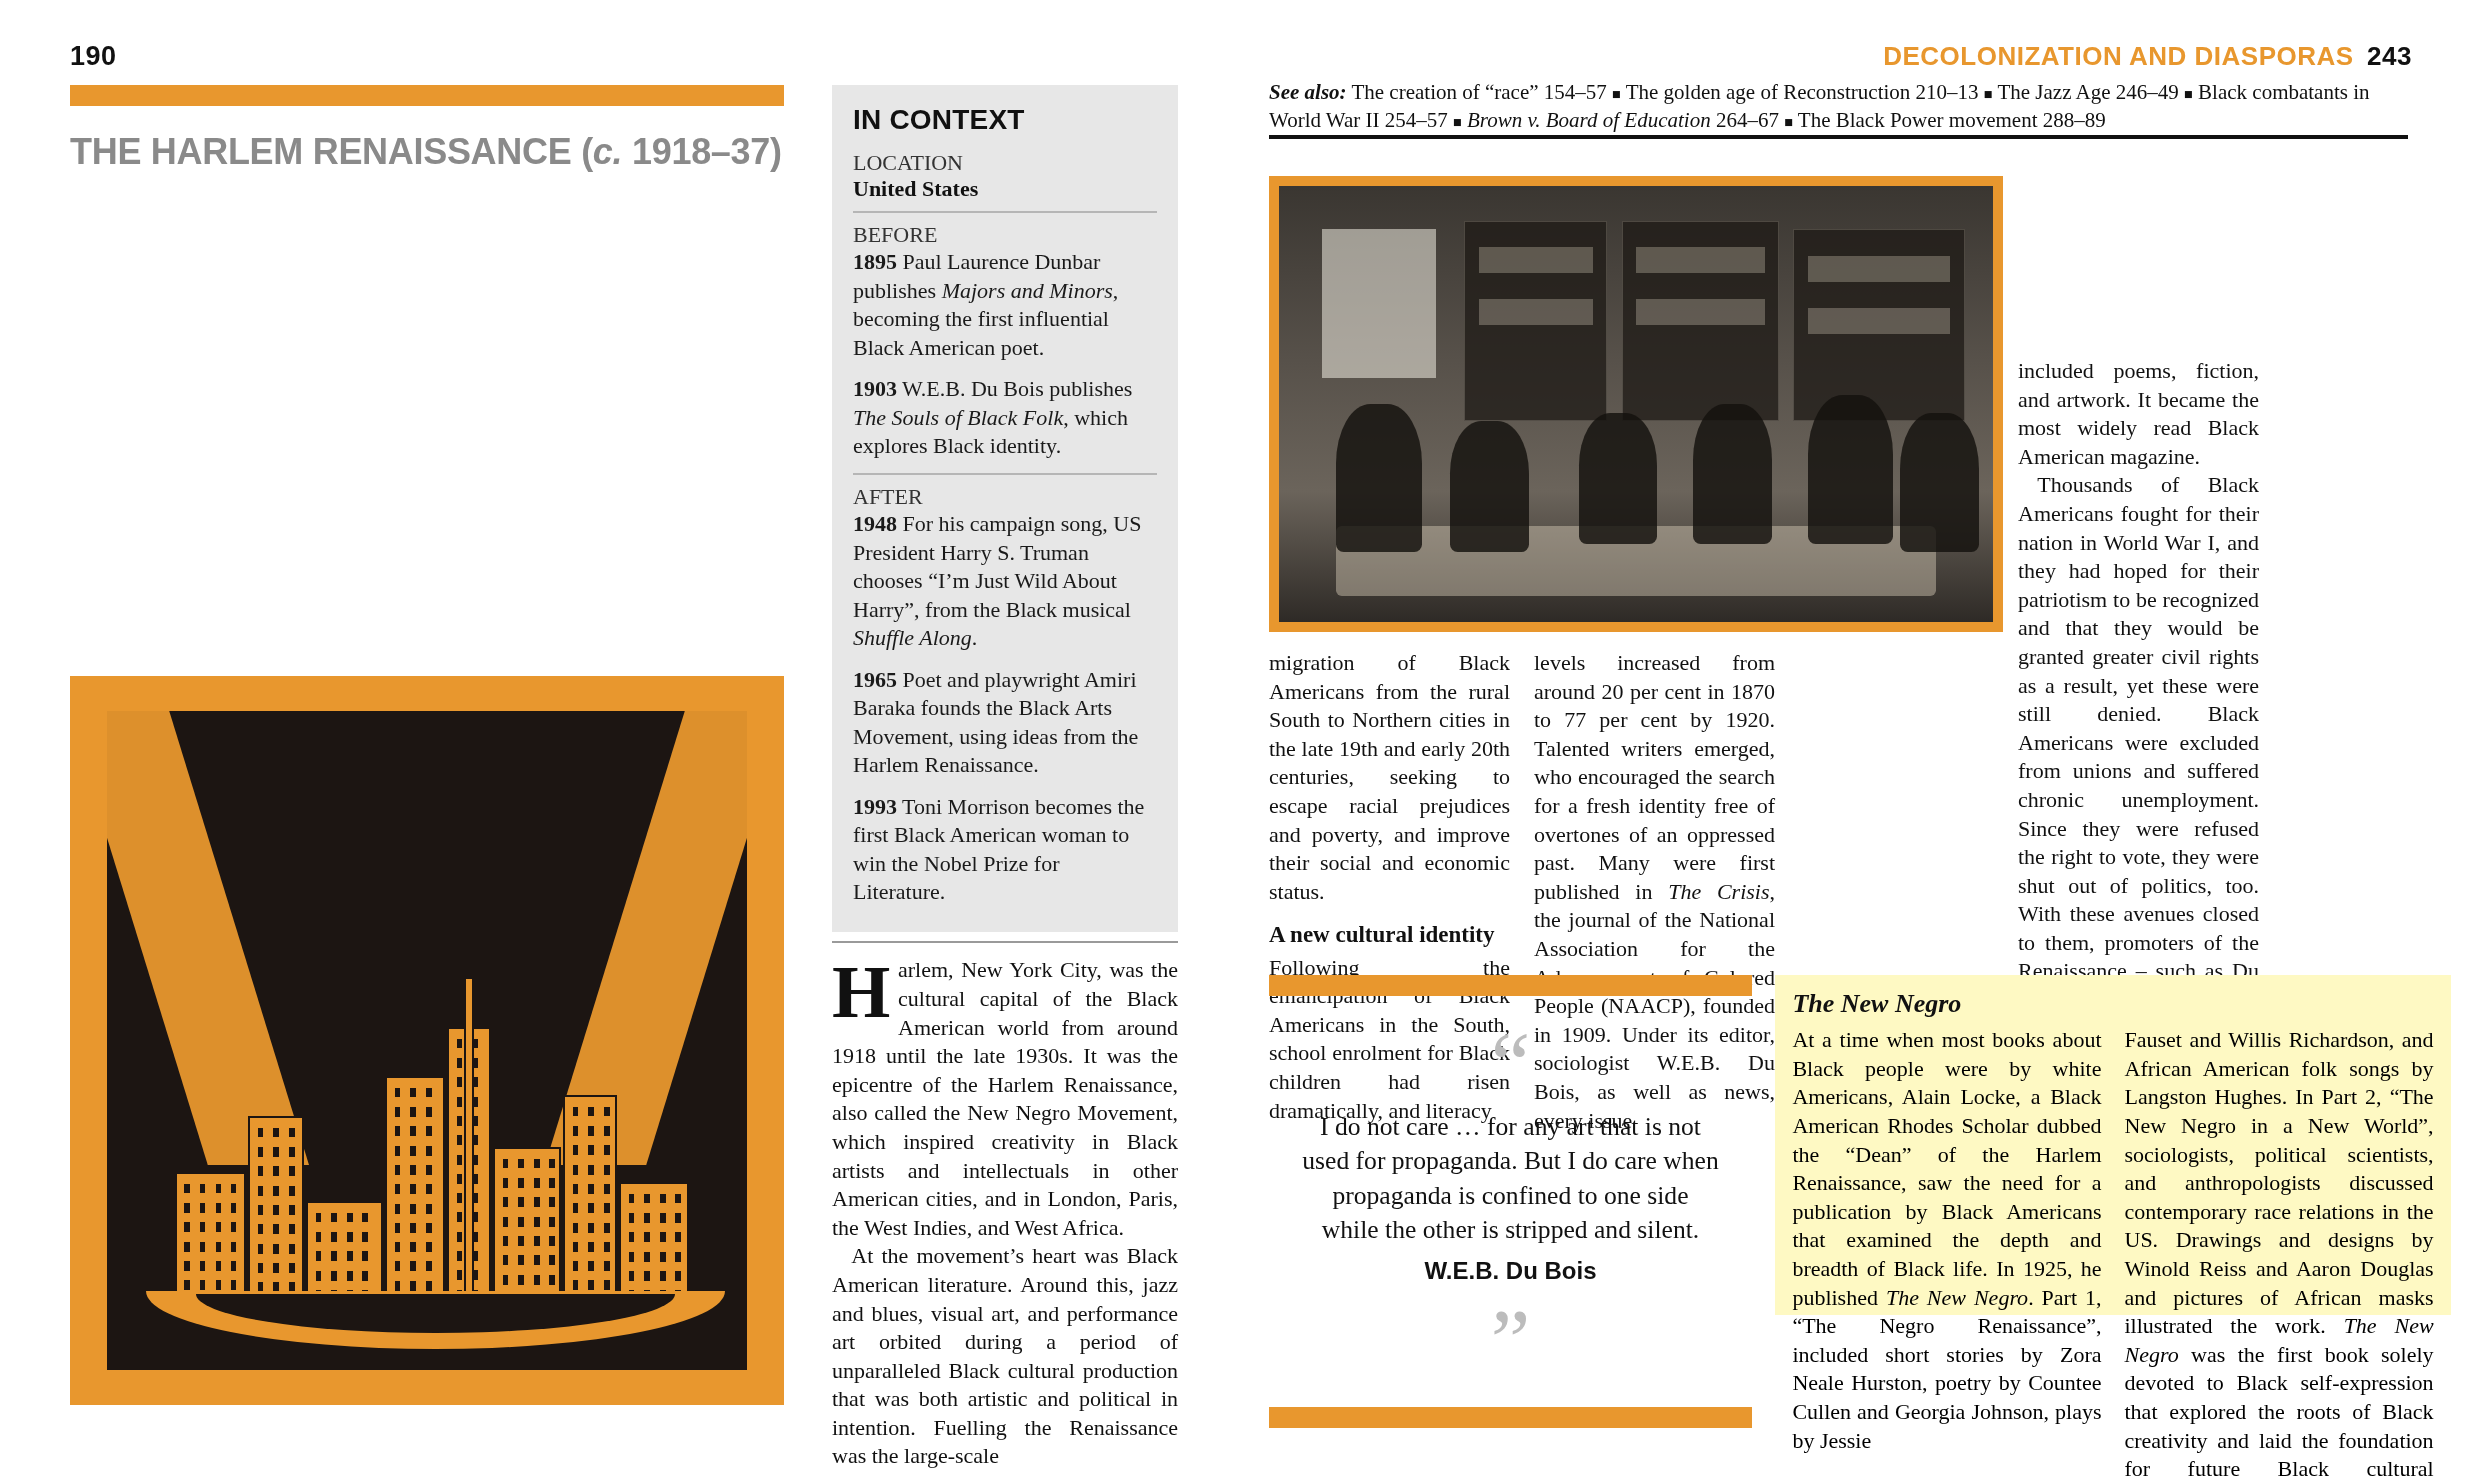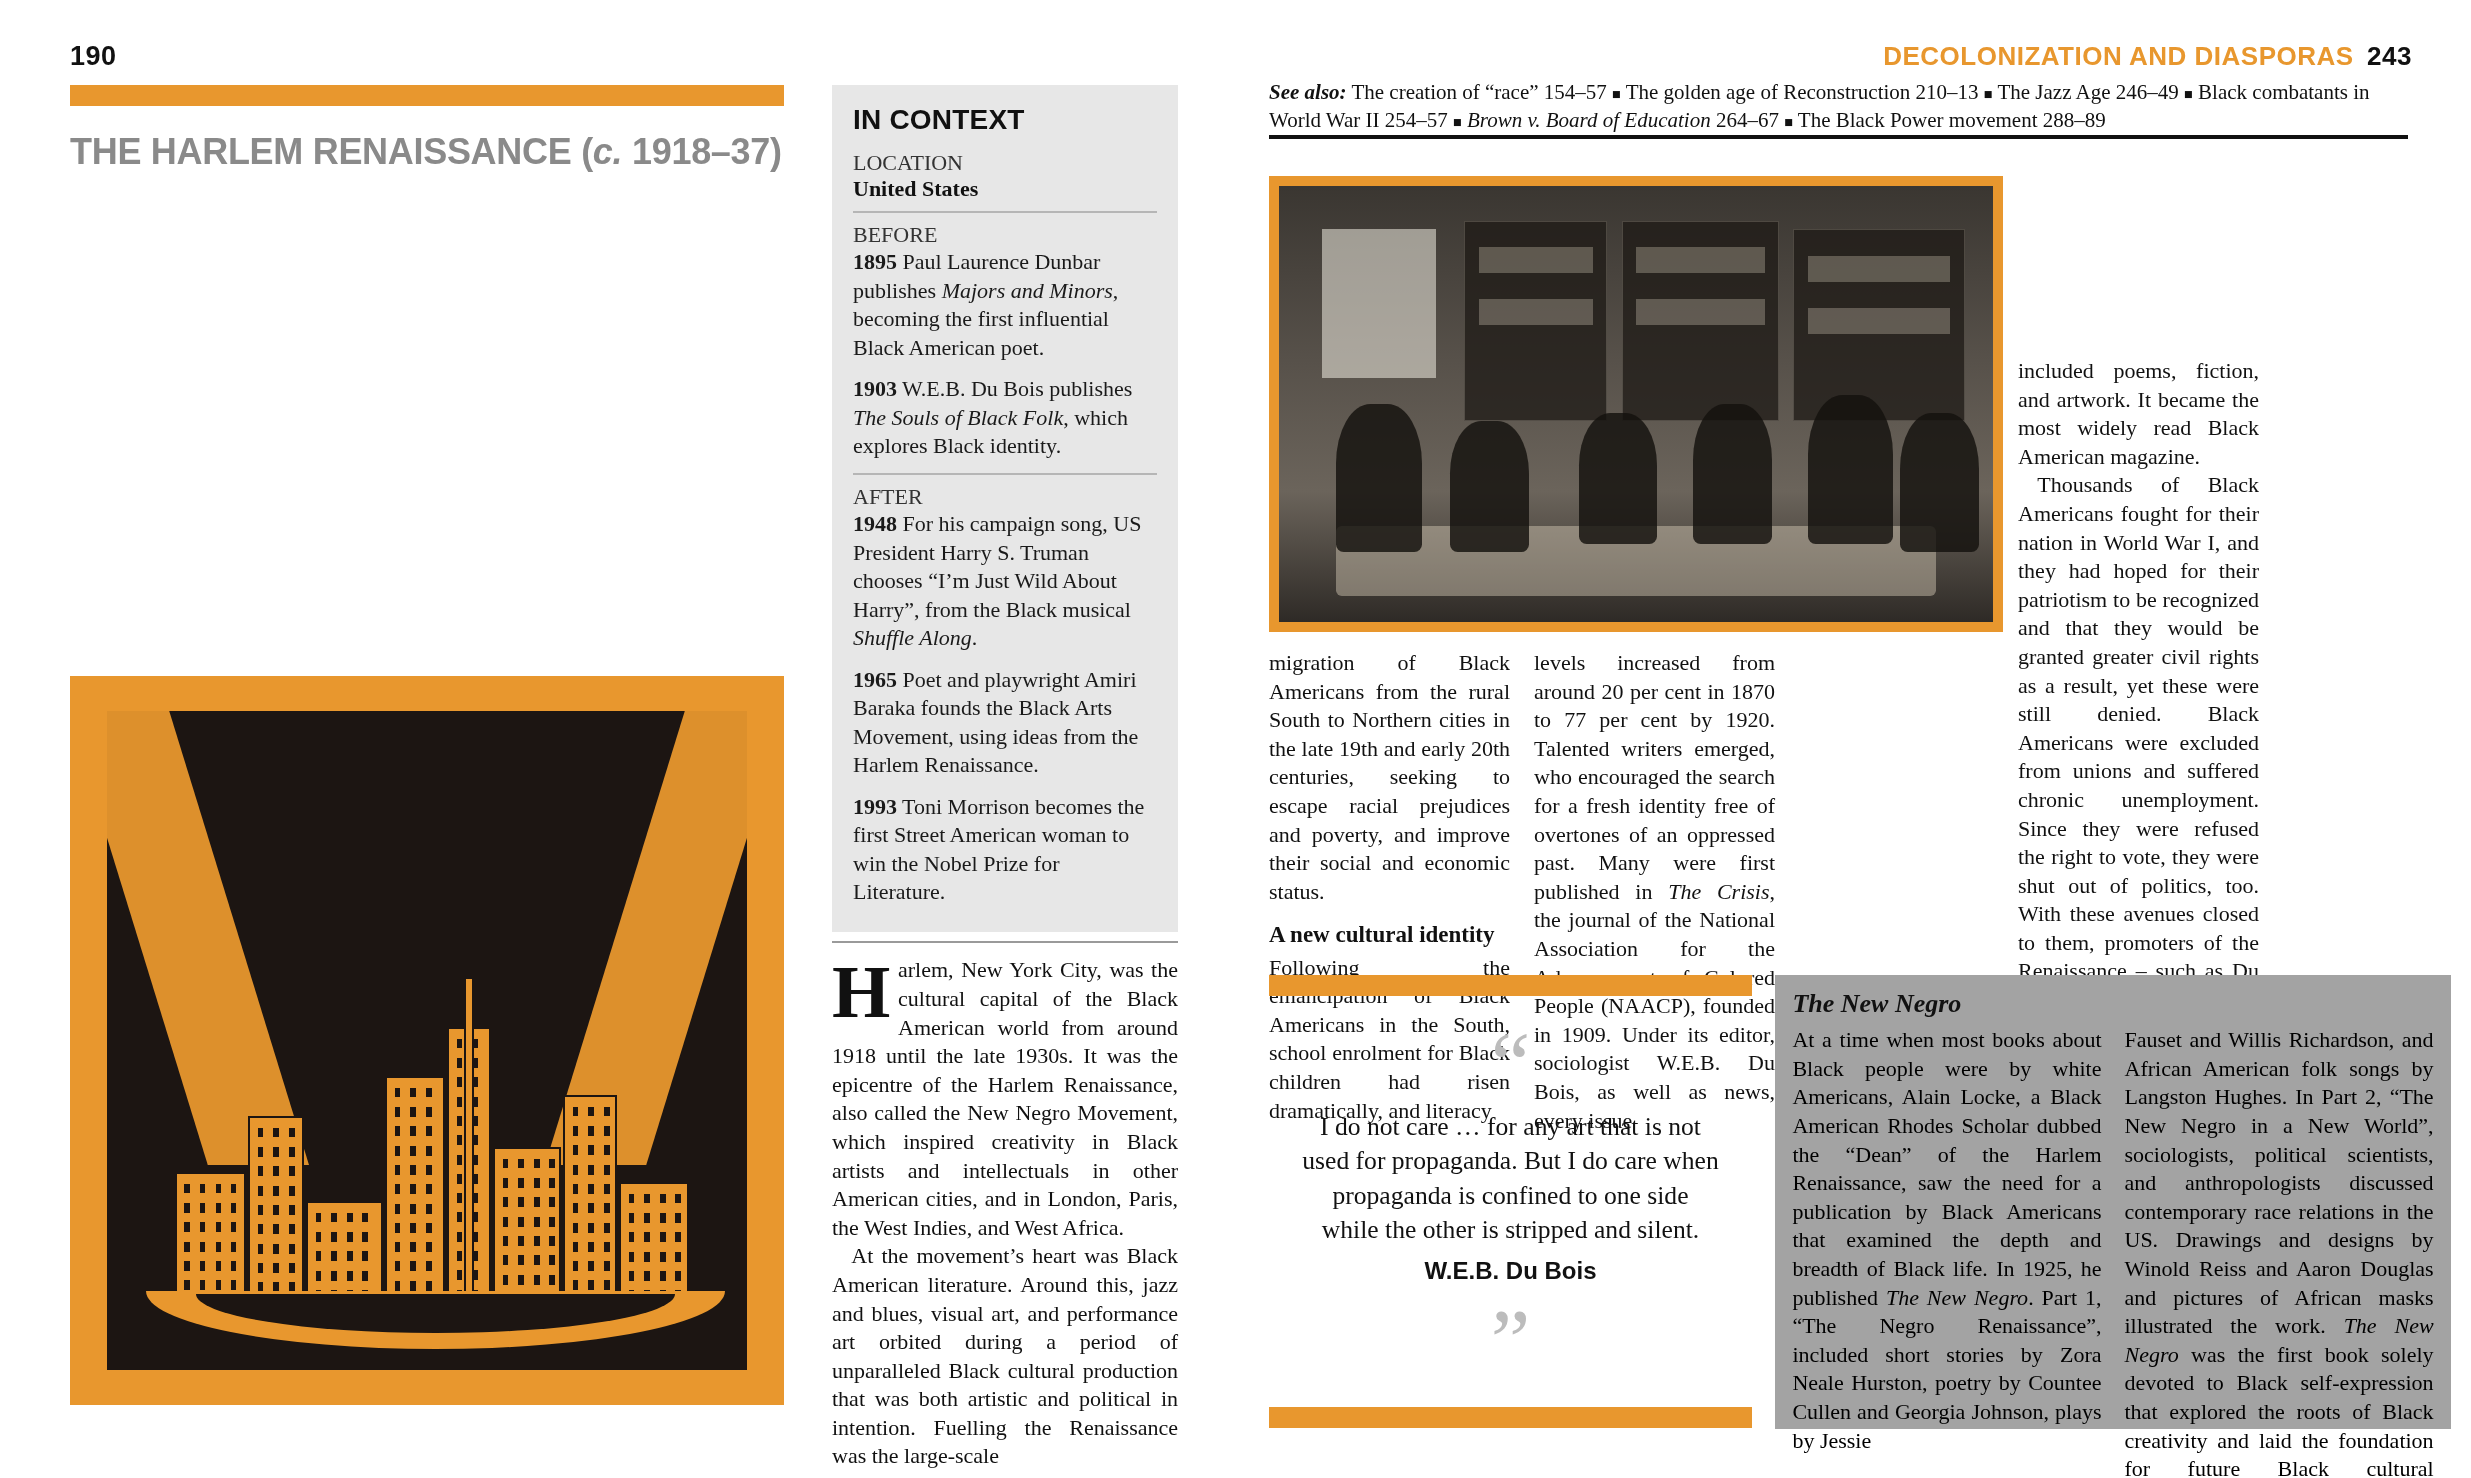--- a/index.html
+++ b/index.html
@@ -220,23 +220,23 @@
   }
   .q-mark {
     font-family: "Liberation Serif", serif;
     font-size: 89px; color: #bcbcbc; line-height: 0.5;
   }
   .q-text { font-size: 25.6px; line-height: 1.34; color: #111; margin: 25px 0 9.7px 0; }
   .q-attr { font-family: "Liberation Sans", sans-serif; font-weight: bold; font-size: 24px; color: #111; }
 
   .newnegro {
     position: absolute; left: 529px; top: 975px; width: 676px;
-    background: #a3a3a3;
+    background: #fef9c3;
     padding: 13.5px 17.4px 15.4px 17.4px;
-    height: 454px;
+    height: 340px;
   }
   .nn-title {
     font-family: "Liberation Serif", serif;
     font-weight: bold; font-style: italic;
     font-size: 26px; color: #111; margin-bottom: 7.7px;
   }
   .nn-cols { column-count: 2; column-gap: 23px; font-size: 22px; line-height: 1.30; text-align: justify; }
   .nn-cols i { font-style: italic; }
 </style>
 </head>
@@ -528,21 +528,21 @@
       </div>
       <div class="ic-divider"></div>
       <div class="ic-label">AFTER</div>
       <div class="ic-entry">
         <b>1948</b><span> For his campaign song, US President Harry S. Truman chooses “I’m Just Wild About Harry”, from the Black musical </span><i>Shuffle Along</i><span>.</span>
       </div>
       <div class="ic-entry">
         <b>1965</b><span> Poet and playwright Amiri Baraka founds the Black Arts Movement, using ideas from the Harlem Renaissance.</span>
       </div>
       <div class="ic-entry" style="margin-bottom:0;">
-        <b>1993</b><span> Toni Morrison becomes the first Street American woman to win the Nobel Prize for Literature.</span>
+        <b>1993</b><span> Toni Morrison becomes the first Black American woman to win the Nobel Prize for Literature.</span>
       </div>
     </div>
 
     <div class="body-col-left">
       <div class="toprule"></div>
       <p style="margin:0;">
         <span class="dropcap">H</span><span>arlem, New York City, was the cultural capital of the Black American world from around 1918 until the late 1930s. It was the epicentre of the Harlem Renaissance, also called the New Negro Movement, which inspired creativity in Black artists and intellectuals in other American cities, and in London, Paris, the West Indies, and West Africa.</span>
       </p>
       <p class="indent" style="margin:0;">At the movement’s heart was Black American literature. Around this, jazz and blues, visual art, and performance art orbited during a period of unparalleled Black cultural production that was both artistic and political in intention. Fuelling the Renaissance was the large-scale</p>
     </div>

